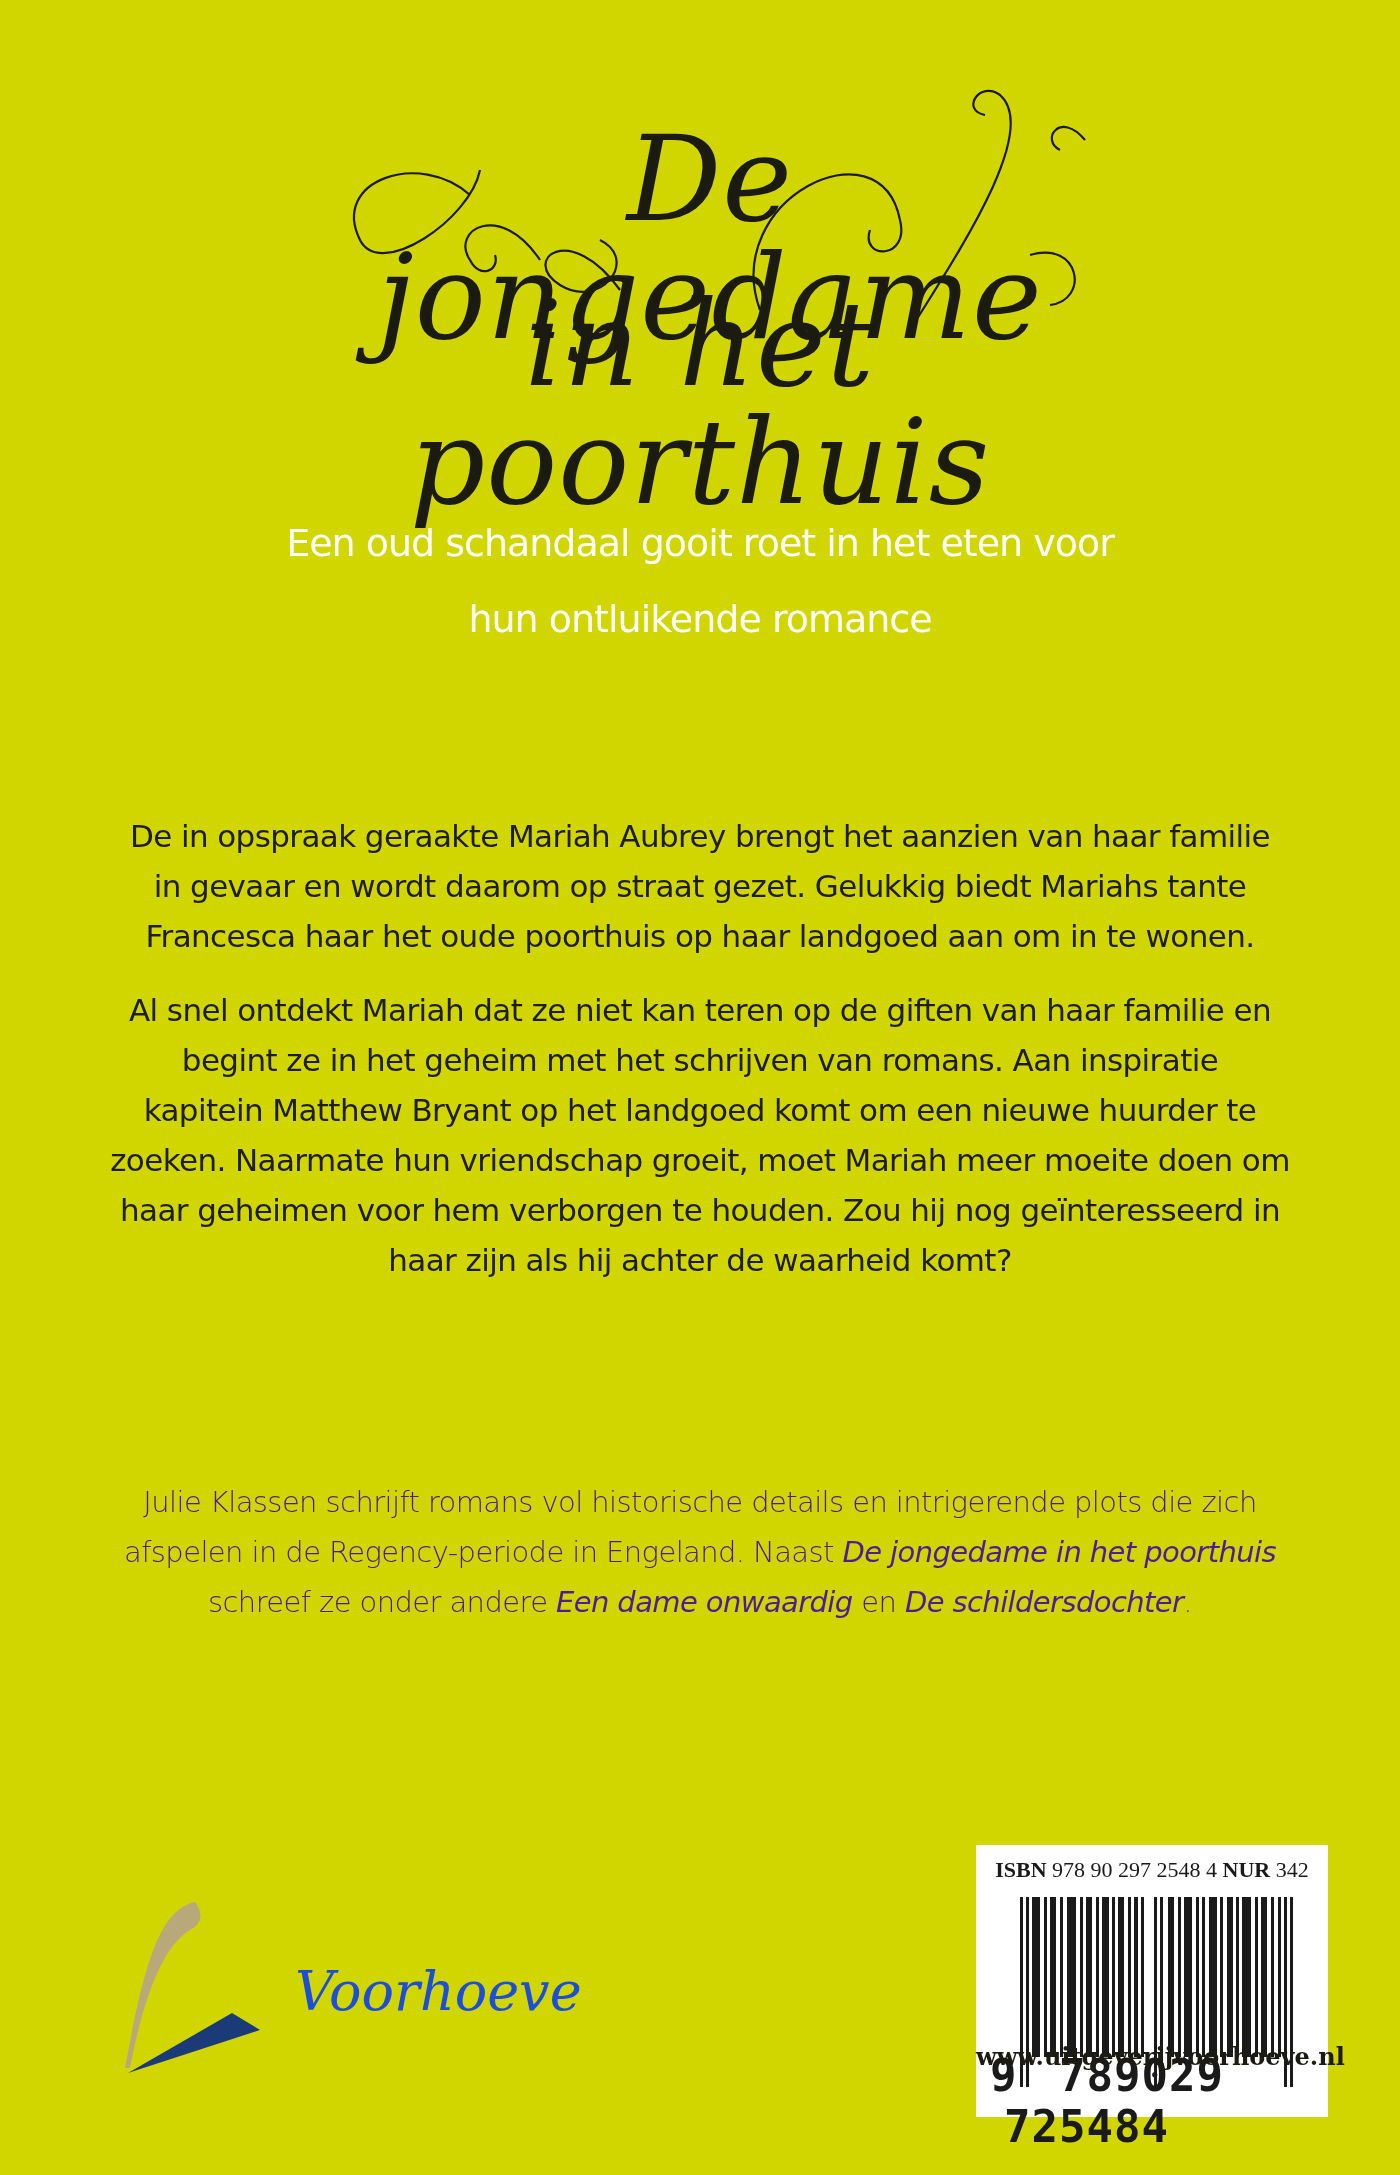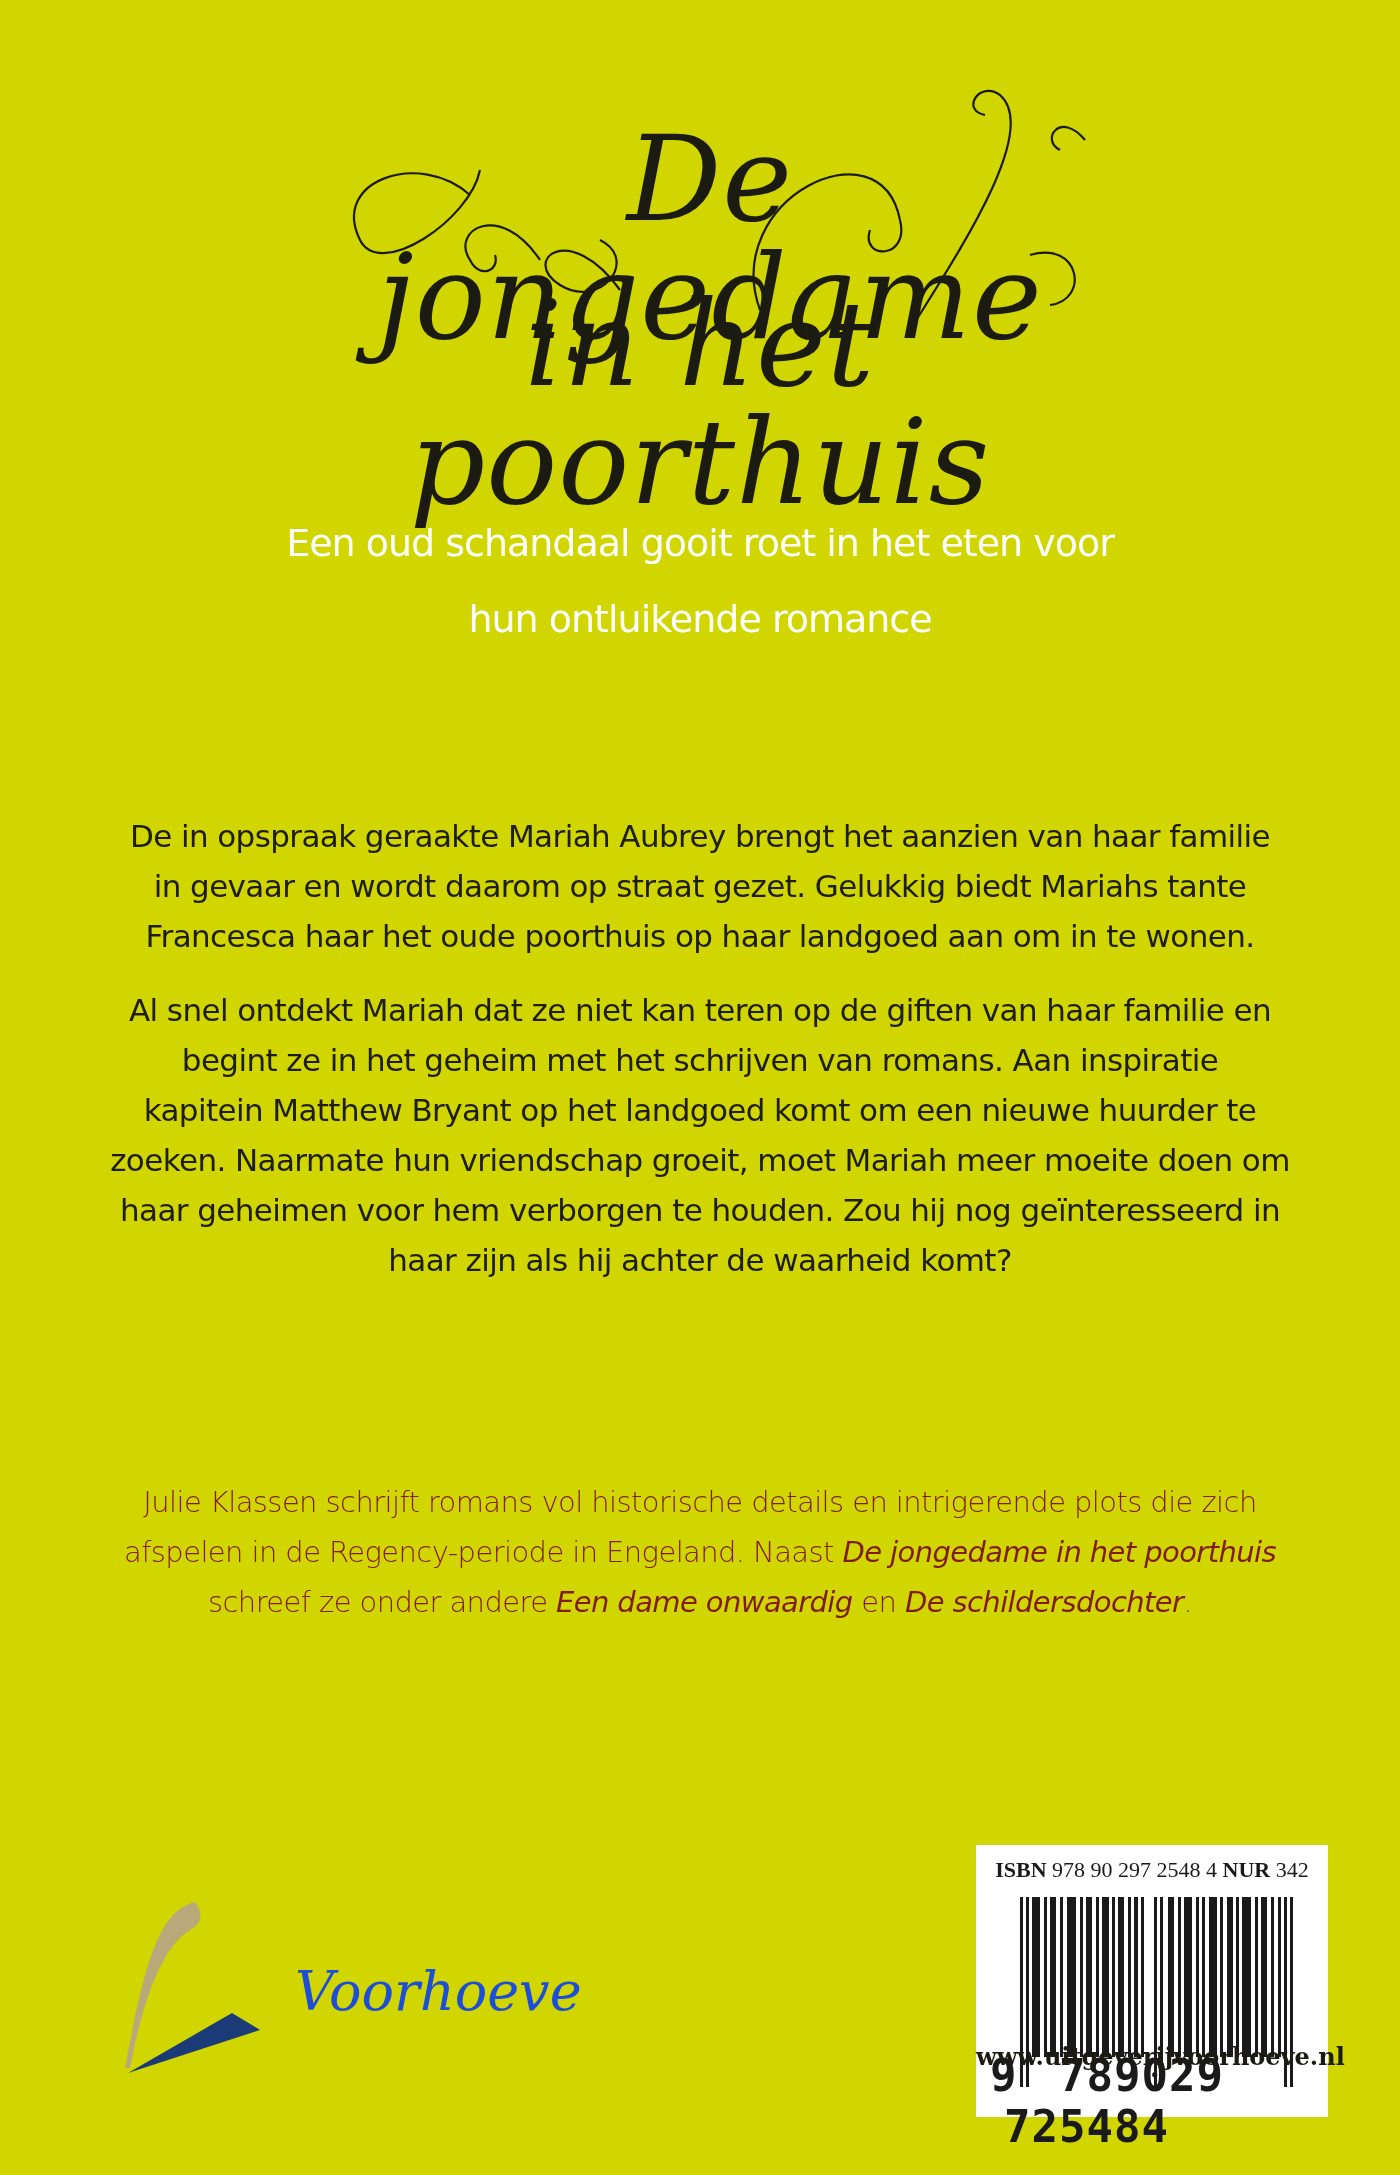--- a/index.html
+++ b/index.html
@@ -5,21 +5,21 @@
   html, body { margin:0; padding:0; }
   body { width:1400px; height:2175px; background:#D2D600; position:relative; overflow:hidden; font-family:"DejaVu Sans", sans-serif; color:#1a1a14; }
   .title { position:absolute; left:0; width:1400px; text-align:center; font-family:"DejaVu Serif", serif; font-style:italic; color:#1b1b12; letter-spacing:1px; }
   .title .l1 { position:absolute; top:120px; left:300px; width:820px; font-size:118px; line-height:1; }
   .title .l2 { position:absolute; top:285px; left:290px; width:820px; font-size:118px; line-height:1; }
   .flourish { position:absolute; left:0; top:0; }
   .tagline { position:absolute; top:505px; left:100px; width:1200px; text-align:center; color:#ffffff; font-size:38px; line-height:76px; font-family:"DejaVu Sans", sans-serif; letter-spacing:-1px; }
   .para { position:absolute; left:110px; width:1180px; text-align:center; font-size:31px; line-height:50px; color:#1d1d10; letter-spacing:-0.6px; }
   .p1 { top:788px;margin-top:23px; }
   .p2 { top:985px; }
-  .bio { position:absolute; left:110px; width:1180px; top:1477px; text-align:center; font-size:29px; line-height:50px; color:#7f1d1d; letter-spacing:-0.6px; font-weight:300; }
+  .bio { position:absolute; left:110px; width:1180px; top:1477px; text-align:center; font-size:29px; line-height:50px; color:#4c1d95; letter-spacing:-0.6px; font-weight:300; }
   .bio i { font-style:italic; }
   .logo { position:absolute; left:120px; top:1890px; width:500px; height:200px; }
   .logo-text { position:absolute; left:295px; top:1960px; font-family:"DejaVu Serif", serif; font-style:italic; font-size:54px; color:#1d4ed8; }
   .barcode-box { position:absolute; left:976px; top:1845px; width:352px; height:272px; background:#ffffff; }
   .isbn-line { position:absolute; top:12px; left:0; width:352px; text-align:center; font-family:"Liberation Serif", serif; font-size:22px; color:#1a1a1a; white-space:nowrap; }
   .isbn-line b { font-weight:bold; }
   .bars { position:absolute; left:44px; top:52px; width:275px; height:190px; }
   .bar-digits { position:absolute; left:14px; top:205px; width:320px; font-family:"DejaVu Sans Mono", monospace; font-size:44px; font-weight:bold; color:#1a1a1a; letter-spacing:1px; }
   .url { position:absolute; left:976px; top:2042px; width:352px; font-family:"DejaVu Serif", serif; font-weight:bold; font-size:24px; color:#1b1b12; text-align:left; }
 </style>

